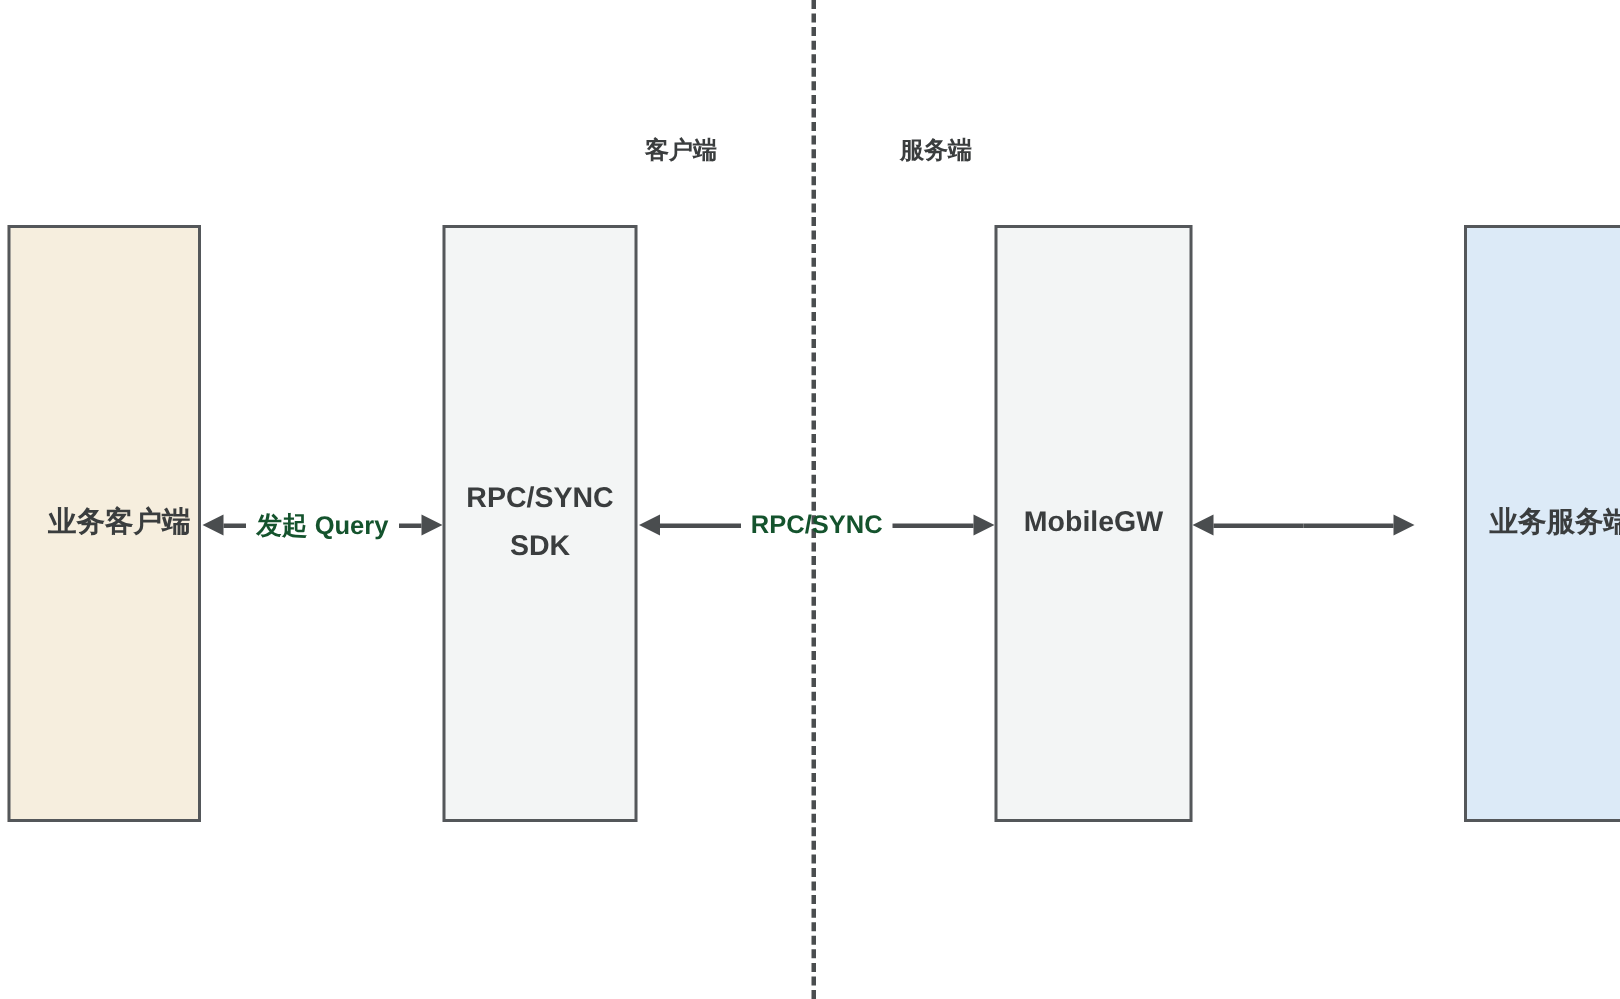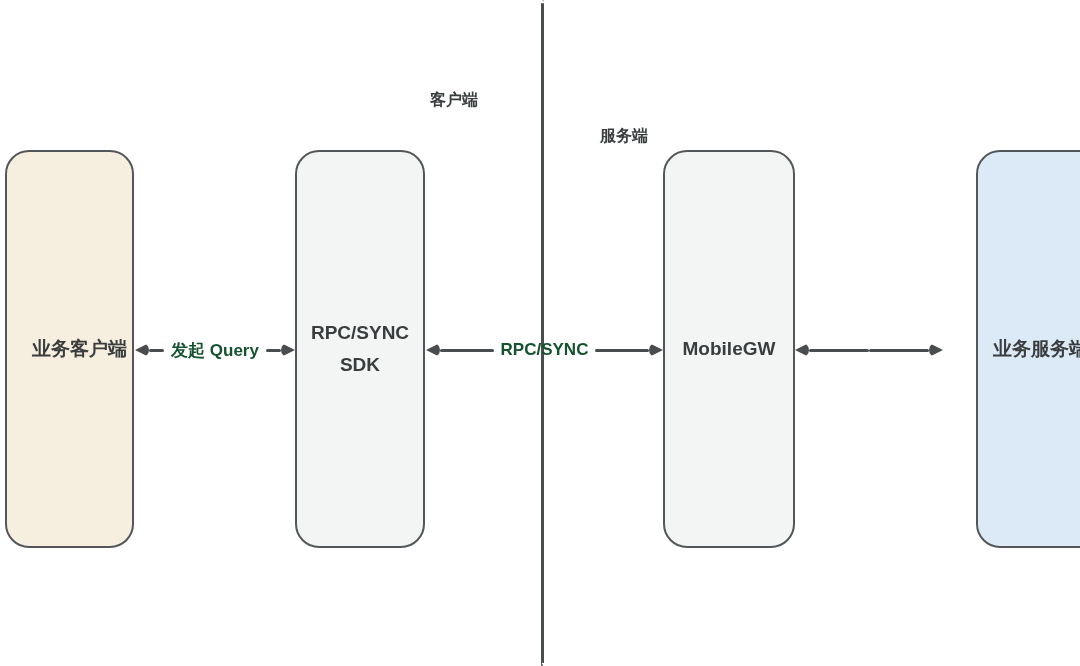--- a/index.html
+++ b/index.html
@@ -1,15 +1,15 @@
 <!DOCTYPE html>
 <html><head>
 <meta charset="utf-8">
 <style>
-  * { margin: 0; padding: 0; box-sizing: border-box; border-radius: 24px; }
+  * { margin: 0; padding: 0; box-sizing: border-box; }
   html, body { background: #ffffff; }
   body { font-family: "Liberation Sans", "DejaVu Sans", sans-serif; }
 
   .canvas {
     position: relative;
     width: 1080px;
     height: 666px;
     background: #ffffff;
     overflow: hidden;
   }
@@ -27,21 +27,21 @@
   
   .section-label {
     position: absolute;
     top: 90px;
     font-size: 16px;
     font-weight: bold;
     color: #3a3d3e;
     white-space: nowrap;
   }
   .section-label.client { left: 430px; }
-  .section-label.server { left: 600px; margin-top: 36px; }
+  .section-label.server { left: 600px; }
 
   
   .node {
     position: absolute;
     top: 150px;
     height: 398px;
     border: 2.5px solid #54575a;
     display: flex;
     flex-direction: column;
     align-items: center;

